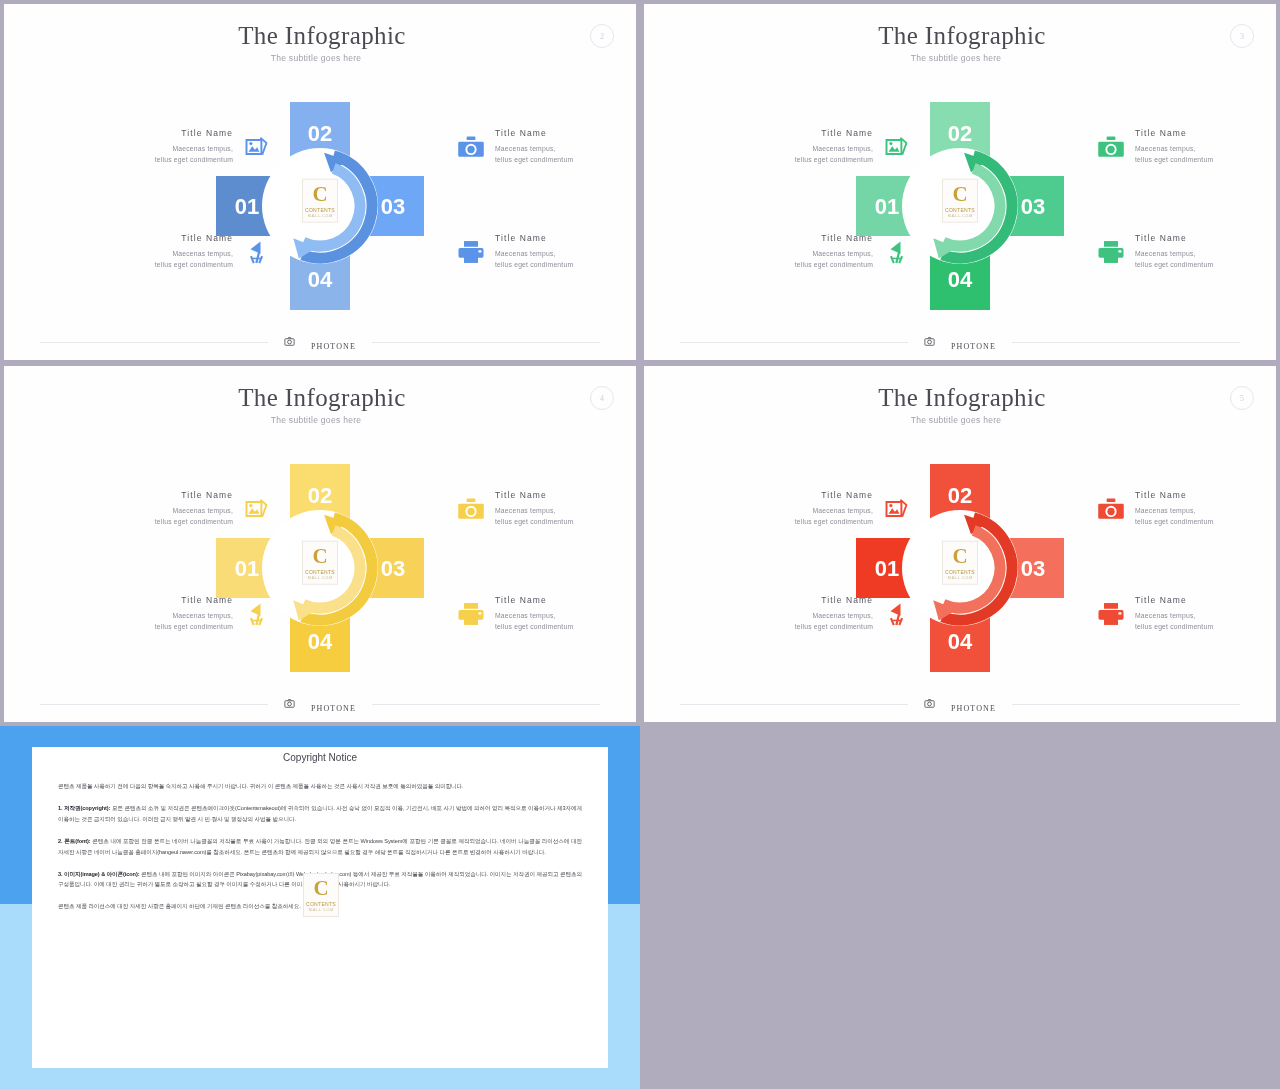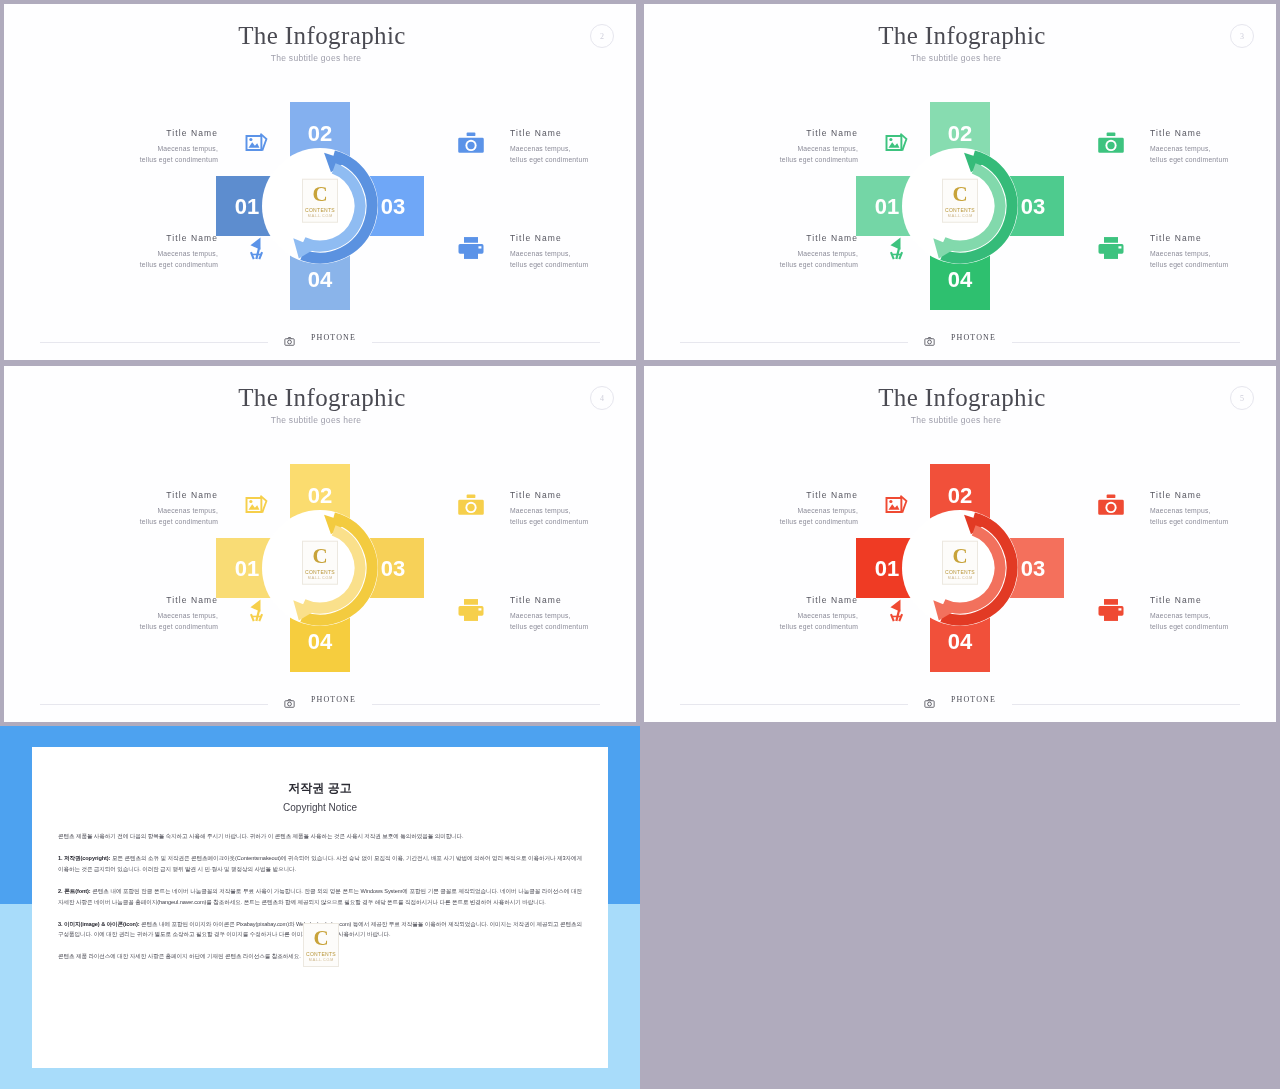--- a/index.html
+++ b/index.html
@@ -83,21 +83,21 @@
     align-items: center;
     justify-content: center;
   }
   .footer-rule {
     flex: 1;
     height: 1px;
     background: #e7e7ee;
   }
   .footer-brand {
     display: flex;
-    align-items: flex-start;
+    align-items: flex-end;
     gap: 16px;
     padding: 0 16px;
     color: #555560;
   }
   .footer-brand .label {
     font-family: "Liberation Serif", serif;
     font-size: 8px;
     letter-spacing: 1.1px;
     color: #4c4c56;
   }
@@ -110,21 +110,22 @@
     transform: translateX(-50%);
     width: 212px;
     height: 212px;
   }
   .diagram svg { display: block; }
 
   
   .info {
     position: absolute;
     display: flex;
-    gap: 24px;
+    align-items: center;
+    gap: 9px;
     width: 196px;
   }
   .info-left { left: 72px; flex-direction: row; }
   .info-right { left: 452px; flex-direction: row; }
   .info-t { top: 124px; }
   .info-b { top: 229px; }
 
   .info-text { flex: 1; }
   .info-left .info-text { text-align: right; }
   .info-right .info-text { text-align: left; }
@@ -687,21 +688,20 @@
             <span class="label">PHOTONE</span>
           </div>
           <div class="footer-rule"></div>
         </div>
       </div>
     </div>
     <div class="slide s5">
       <div class="doc-bg-top"></div>
       <div class="doc-bg-bottom"></div>
       <div class="doc-page">
-        <div class="doc-title">저작권 공고</div>
         <div class="doc-subtitle">Copyright Notice</div>
         <div class="doc-body">
           <div class="doc-p"><span>콘텐츠 제품을 사용하기 전에 다음의 항목을 숙지하고 사용해 주시기 바랍니다. 귀하가 이 콘텐츠 제품을 사용하는 것은 사용시 저작권 보호에 동의하였음을 의미합니다.</span></div>
           <div class="doc-p"><b>1. 저작권(copyright):</b><span> 모든 콘텐츠의 소유 및 저작권은 콘텐츠메이크아웃(Contentsmakeout)에 귀속되어 있습니다. 사전 승낙 없이 모집적 이용, 기간전시, 배포 사기 방법에 의하여 영리 목적으로 이용하거나 제3자에게 이용하는 것은 금지되어 있습니다. 이러한 금지 행위 발견 시 민·형사 및 행정상의 사법을 받으니다.</span></div>
           <div class="doc-p"><b>2. 폰트(font):</b><span> 콘텐츠 내에 포함된 한글 폰트는 네이버 나눔글꼴의 저작물로 무료 사용이 가능합니다. 한글 외의 영문 폰트는 Windows System에 포함된 기본 글꼴로 제작되었습니다. 네이버 나눔글꼴 라이선스에 대한 자세한 사항은 네이버 나눔글꼴 홈페이지(hangeul.naver.com)를 참조하세요. 폰트는 콘텐츠와 함께 제공되지 않으므로 필요할 경우 해당 폰트를 직접하시거나 다른 폰트로 변경하여 사용하시기 바랍니다.</span></div>
           <div class="doc-p"><b>3. 이미지(image) &amp; 아이콘(icon):</b><span> 콘텐츠 내에 포함된 이미지와 아이콘은 Pixabay(pixabay.com)와 Webalys(webalys.com) 등에서 제공한 무료 저작물을 이용하여 제작되었습니다. 이미지는 저작권이 제공되고 콘텐츠의 구성품입니다. 이에 대한 권리는 귀하가 별도로 소장하고 필요할 경우 이미지를 수정하거나 다른 이미지로 변경하여 사용하시기 바랍니다.</span></div>
           <div class="doc-p"><span>콘텐츠 제품 라이선스에 대한 자세한 사항은 홈페이지 하단에 기재된 콘텐츠 라이선스를 참조하세요.</span></div>
           <div class="doc-watermark">
             <div class="logo-card" style="width: 34px; height: 42px;">
               <div class="logo-c" style="font-size: 21px;">C</div>

